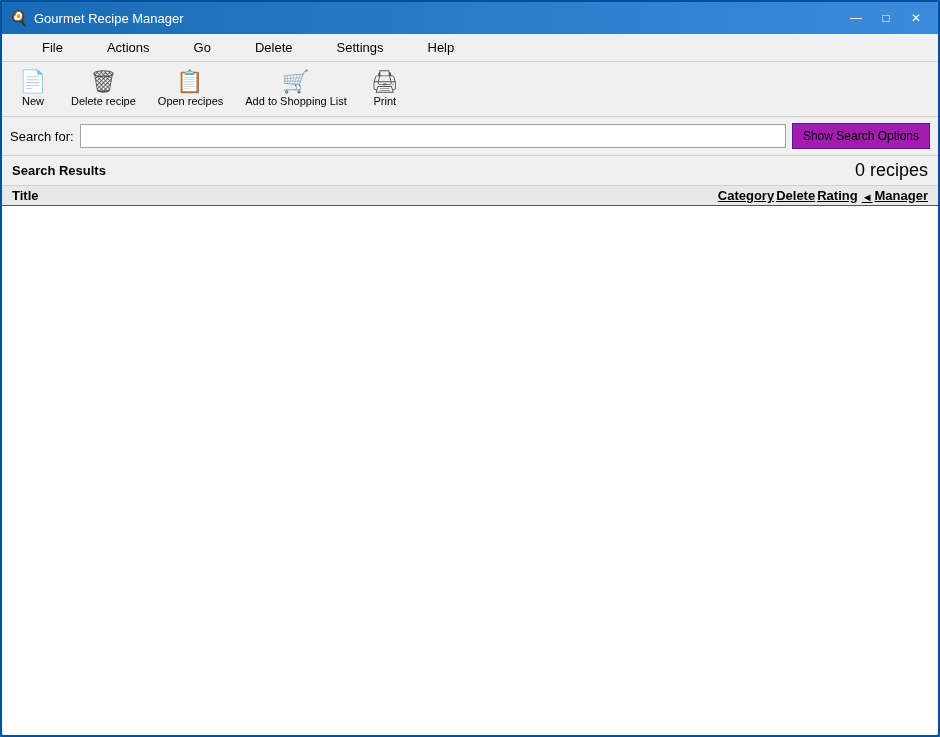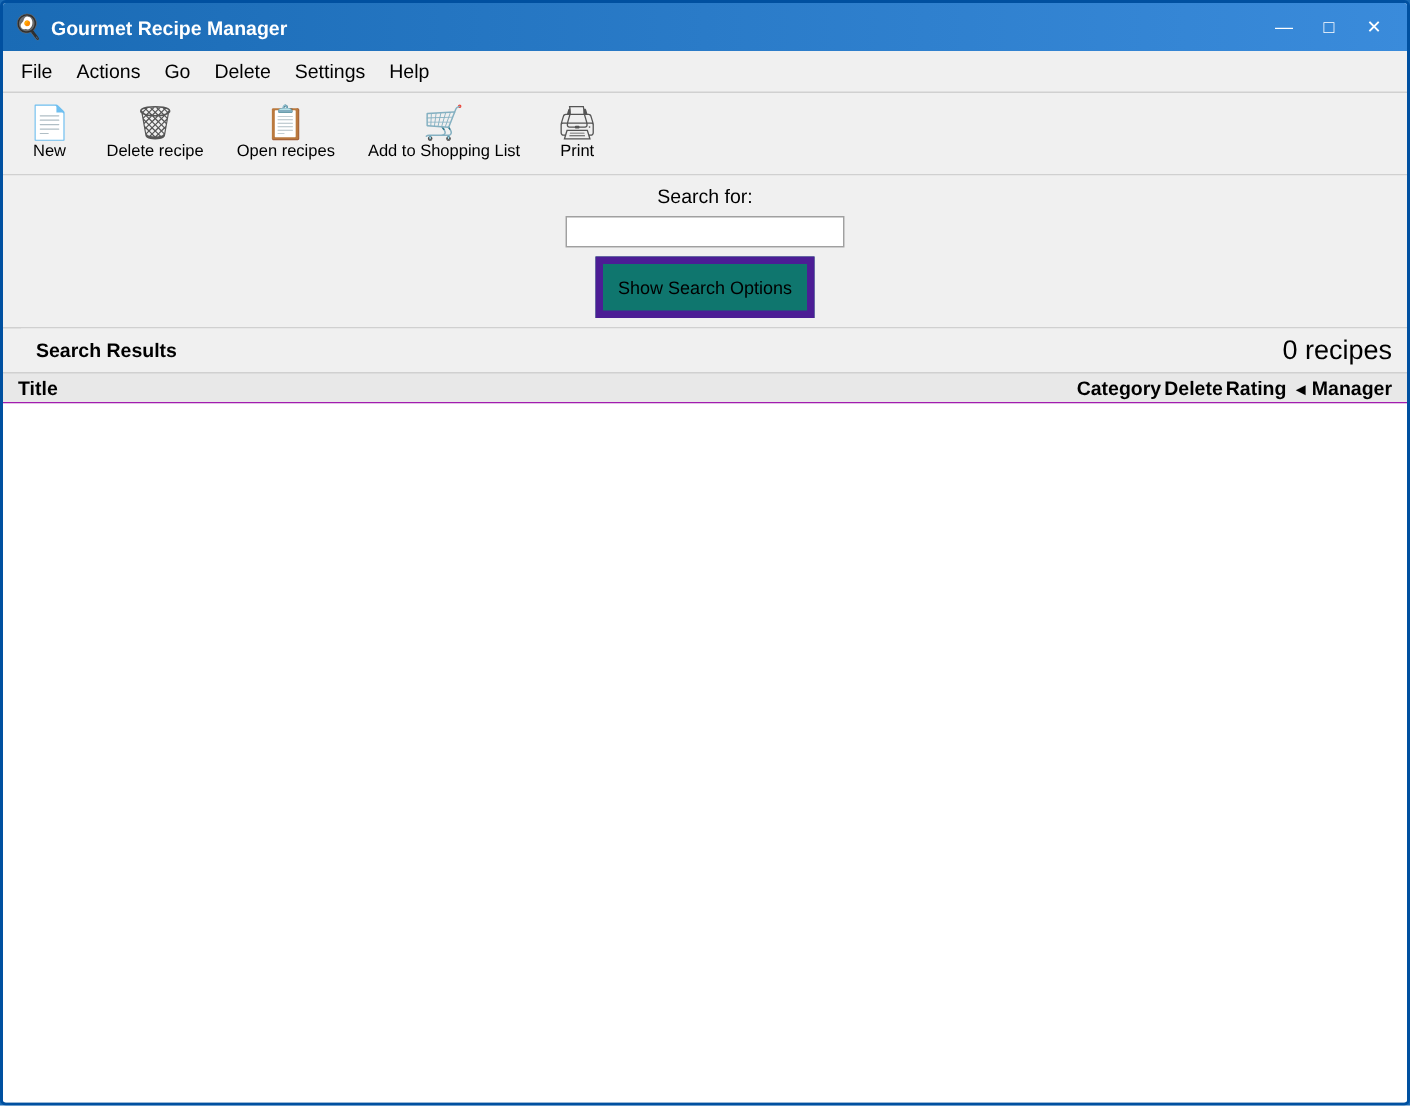--- a/index.html
+++ b/index.html
@@ -45,21 +45,21 @@
       margin-right: 6px;
       display: flex;
       align-items: center;
       justify-content: center;
       font-size: 16px;
     }
 
     .title-bar-title {
       flex: 1;
       font-size: 13px;
-      font-weight: bold;
+      font-weight: normal;
     }
 
     .title-bar-controls {
       display: flex;
       gap: 2px;
     }
 
     .title-bar-btn {
       width: 28px;
       height: 22px;
@@ -80,20 +80,21 @@
       padding: 2px 4px;
       border-bottom: 1px solid #d0d0d0;
       flex-shrink: 0;
     }
 
     .menu-item {
       padding: 4px 8px;
       cursor: pointer;
       border-radius: 2px;
       color: #000;
+      margin-left: 28px;
     }
 
     .toolbar {
       background: #f0f0f0;
       display: flex;
       align-items: center;
       padding: 4px 6px;
       gap: 4px;
       border-bottom: 1px solid #d0d0d0;
       flex-shrink: 0;
@@ -126,59 +127,57 @@
     }
 
     .search-bar {
       background: #f0f0f0;
       display: flex;
       align-items: center;
       padding: 6px 8px;
       gap: 6px;
       border-bottom: 1px solid #d0d0d0;
       flex-shrink: 0;
-      flex-direction: column;
     }
 
     .search-label {
       font-size: 13px;
       color: #000;
       white-space: nowrap;
     }
 
     .search-input {
       flex: 1;
       height: 24px;
       border: 1px solid #a0a0a0;
       background: white;
       padding: 2px 4px;
       font-size: 13px;
       outline: none;
     }
 
     .show-search-btn {
       padding: 4px 10px;
-      background: #0f766e;
-      border: 5px solid #4c1d95;
+      background: #a21caf;
+      border: 1px solid #4c1d95;
       cursor: pointer;
       font-size: 12px;
       white-space: nowrap;
-      height: 41px;
+      height: 26px;
       display: flex;
       align-items: center;
     }
 
     .results-header {
       display: flex;
       justify-content: space-between;
       align-items: center;
       padding: 4px 10px;
       background: #f0f0f0;
       flex-shrink: 0;
-      margin-left: 12px;
     }
 
     .results-label {
       font-size: 13px;
       color: #000;
       font-weight: bold;
     }
 
     .results-count {
       font-size: 18px;
@@ -199,20 +198,21 @@
       flex: 1;
       font-size: 13px;
       font-weight: bold;
       color: #000;
     }
 
     .col-right {
       display: flex;
       align-items: flex-end;
       gap: 0px;
+      text-decoration: underline;
     }
 
     .col-category {
       font-size: 13px;
       font-weight: bold;
       color: #000;
       padding-right: 2px;
     }
 
     .col-cuisine {

